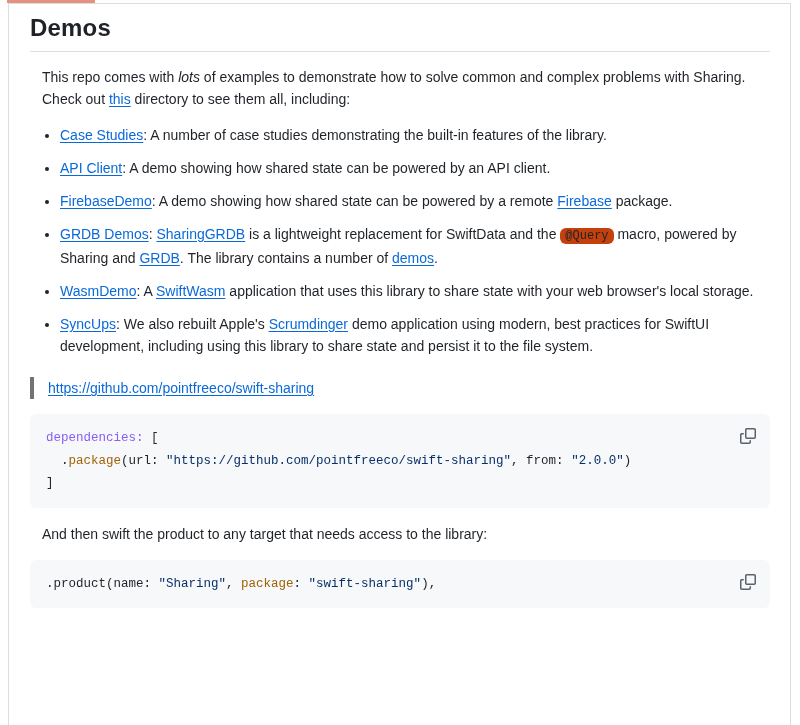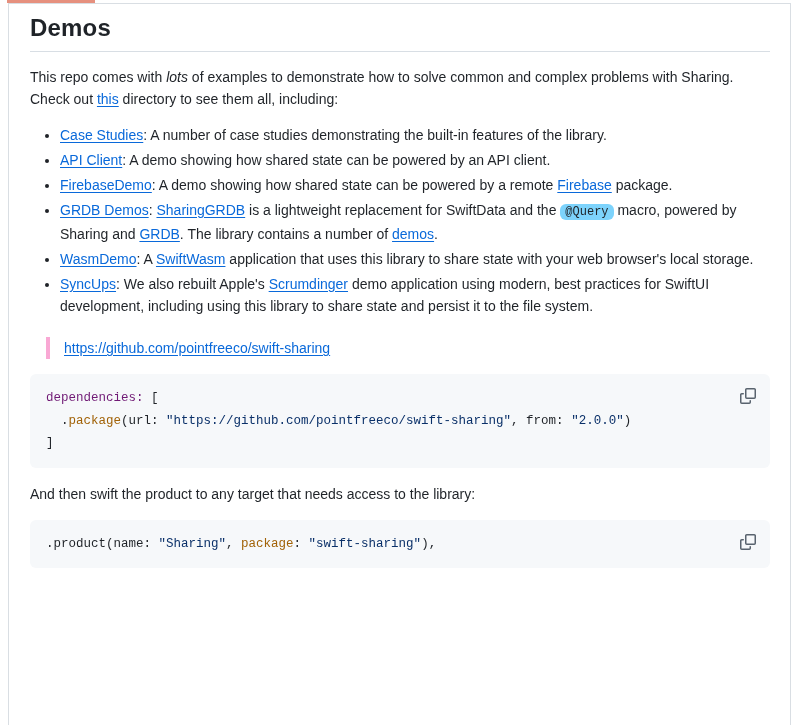--- a/index.html
+++ b/index.html
@@ -22,46 +22,46 @@
     width: 88px; height: 3px; background: #e6907e;
     z-index: 2;
   }
   h2 {
     font-size: 24px; font-weight: 600; color: #1f2328;
     margin: 0; padding: 4px 0 9px 0;
     border-bottom: 1px solid #d8dee4;
     letter-spacing: 0.2px;
   }
   h2.second { margin-top: 27px; }
-  p { margin: 14px 0; font-size: 14px; line-height: 22px; }
+  p { margin: 14px 12px; font-size: 14px; line-height: 22px; }
   ul { margin: 14px 0 20px 0; padding-left: 30px; }
-  li { margin-top: 3px; font-size: 14px; line-height: 22px; }
+  li { margin-top: 11px; font-size: 14px; line-height: 22px; }
   a { color: #0969da; text-decoration: underline; text-underline-offset: 2px; cursor: pointer; }
   em { font-style: italic; }
   code.icode {
-    background: #7dd3fc; border-radius: 6px; padding: 1px 5px;
+    background: #c2410c; border-radius: 6px; padding: 1px 5px;
     font-family: "Liberation Mono", "DejaVu Sans Mono", monospace;
     font-size: 12px; color: #1f2328; white-space: nowrap;
   }
   blockquote {
-    margin: 14px 16px; padding: 0 14px;
-    border-left: 4px solid #f9a8d4;
+    margin: 14px 0; padding: 0 14px;
+    border-left: 4px solid #737373;
   }
   blockquote p { margin: 0; }
   .codeblock {
     position: relative; margin: 15px 0;
     background: #f6f8fa; border-radius: 6px;
     padding: 13px 16px;
   }
   .codeblock .cl {
     font-family: "Liberation Mono", "DejaVu Sans Mono", monospace;
     font-size: 12.5px; line-height: 22.5px;
     white-space: pre; color: #1f2328;
   }
-  .tok-blue { color: #701a75; }
+  .tok-blue { color: #8b5cf6; }
   .tok-red  { color: #a16207; }
   .tok-str  { color: #0a3069; }
   .copy-btn {
     position: absolute; top: 7px; right: 7px;
     width: 30px; height: 30px;
     background: transparent; border: none; border-radius: 6px;
     color: #59636e; cursor: pointer;
     display: flex; align-items: center; justify-content: center;
     padding: 0;
   }

